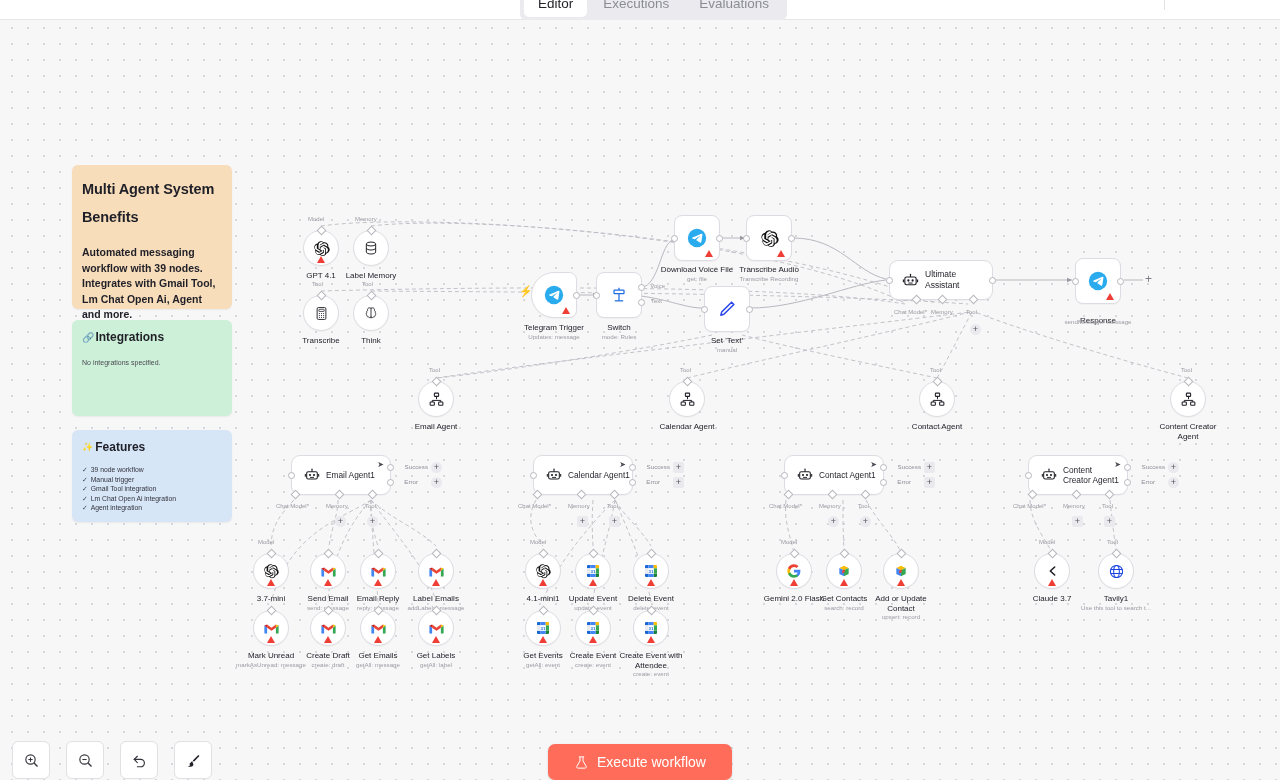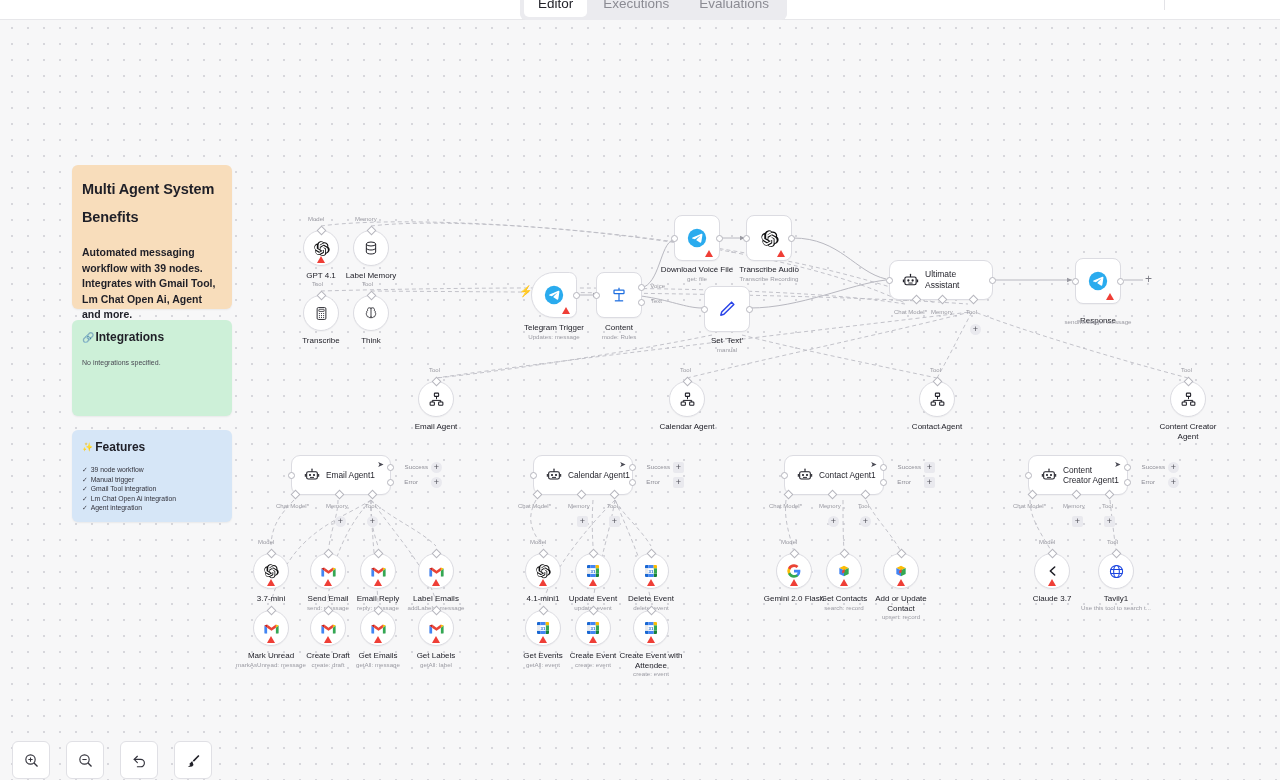--- a/index.html
+++ b/index.html
@@ -361,21 +361,21 @@
         <path d="M12 10.4V19" stroke="#1f6fe0" stroke-width="1.5" fill="none"></path>
         <path d="M7 19h10" stroke="#1f6fe0" stroke-width="1.5" fill="none"></path>
         <path d="M12 3.2v2.8" stroke="#1f6fe0" stroke-width="1.5" fill="none"></path>
       </svg>
       <div class="port l"></div>
       <div class="port" style="right:-4px; top:11px;"></div>
       <div class="port" style="right:-4px; top:26px;"></div>
       <div class="portlabel" style="right:-24px; top:10px;">Voice</div>
       <div class="portlabel" style="right:-21px; top:25px;">Text</div>
     </div>
-    <div class="nlabel" style="top:51px;">Content</div>
+    <div class="nlabel" style="top:51px;">Switch</div>
     <div class="nsub" style="top:61px;">mode: Rules</div>
   </div>
 
   <div class="node" style="left:674px; top:215px;">
     <div class="sq">
       <svg width="20" height="20" viewBox="0 0 24 24">
         <circle cx="12" cy="12" r="11" fill="#2aabee"></circle>
         <path d="M5.6 11.8c3.7-1.6 6.2-2.7 7.4-3.2 3.5-1.5 4.3-1.7 4.8-1.7.1 0 .3 0 .5.2.1.1.1.2.2.4v.5c-.2 1.9-.9 6.4-1.3 8.5-.2.9-.5 1.2-.8 1.2-.7.1-1.2-.4-1.9-.9l-2.7-1.8c-1.2-.8-.4-1.2.3-1.9.2-.2 3.2-2.9 3.3-3.2v-.2h-.2c-.1 0-1.7 1.1-4.8 3.2-.5.3-.9.5-1.2.5-.4 0-1.2-.2-1.8-.4-.7-.2-1.2-.4-1.2-.8.1-.2.5-.4 1.4-.7z" fill="#fff"></path>
       </svg>
       <div class="port l"></div>
@@ -964,15 +964,22 @@
         <path d="M9 6 4.5 10.5 9 15" fill="none" stroke="#33333c" stroke-width="1.6" stroke-linecap="round" stroke-linejoin="round"></path>
         <path d="M4.5 10.5h9.2a5.2 5.2 0 0 1 0 10.4H9" fill="none" stroke="#33333c" stroke-width="1.6" stroke-linecap="round"></path>
       </svg>
     </div>
     <div class="tbtn" style="left:174px;">
       <svg width="17" height="17" viewBox="0 0 24 24">
         <path d="M18.8 4.2 11 12l1.6 1.6 7.8-7.8z" fill="#1f1f27"></path>
         <path d="M10.2 12.8 6 17l1.5 1.5L4 21l6-.6 2-2z" fill="#1f1f27"></path>
       </svg>
     </div>
+    <div id="execute-btn">
+      <svg width="15" height="15" viewBox="0 0 24 24">
+        <path d="M9.6 3v6.4L4.6 18a2 2 0 0 0 1.7 3h11.4a2 2 0 0 0 1.7-3l-5-8.6V3" fill="none" stroke="#ffffff" stroke-width="1.6" stroke-linejoin="round"></path>
+        <path d="M8.4 3h7.2" stroke="#ffffff" stroke-width="1.6" stroke-linecap="round"></path>
+      </svg>
+      <span>Execute workflow</span>
+    </div>
   </div>
 
 </div>
 
 </body></html>

